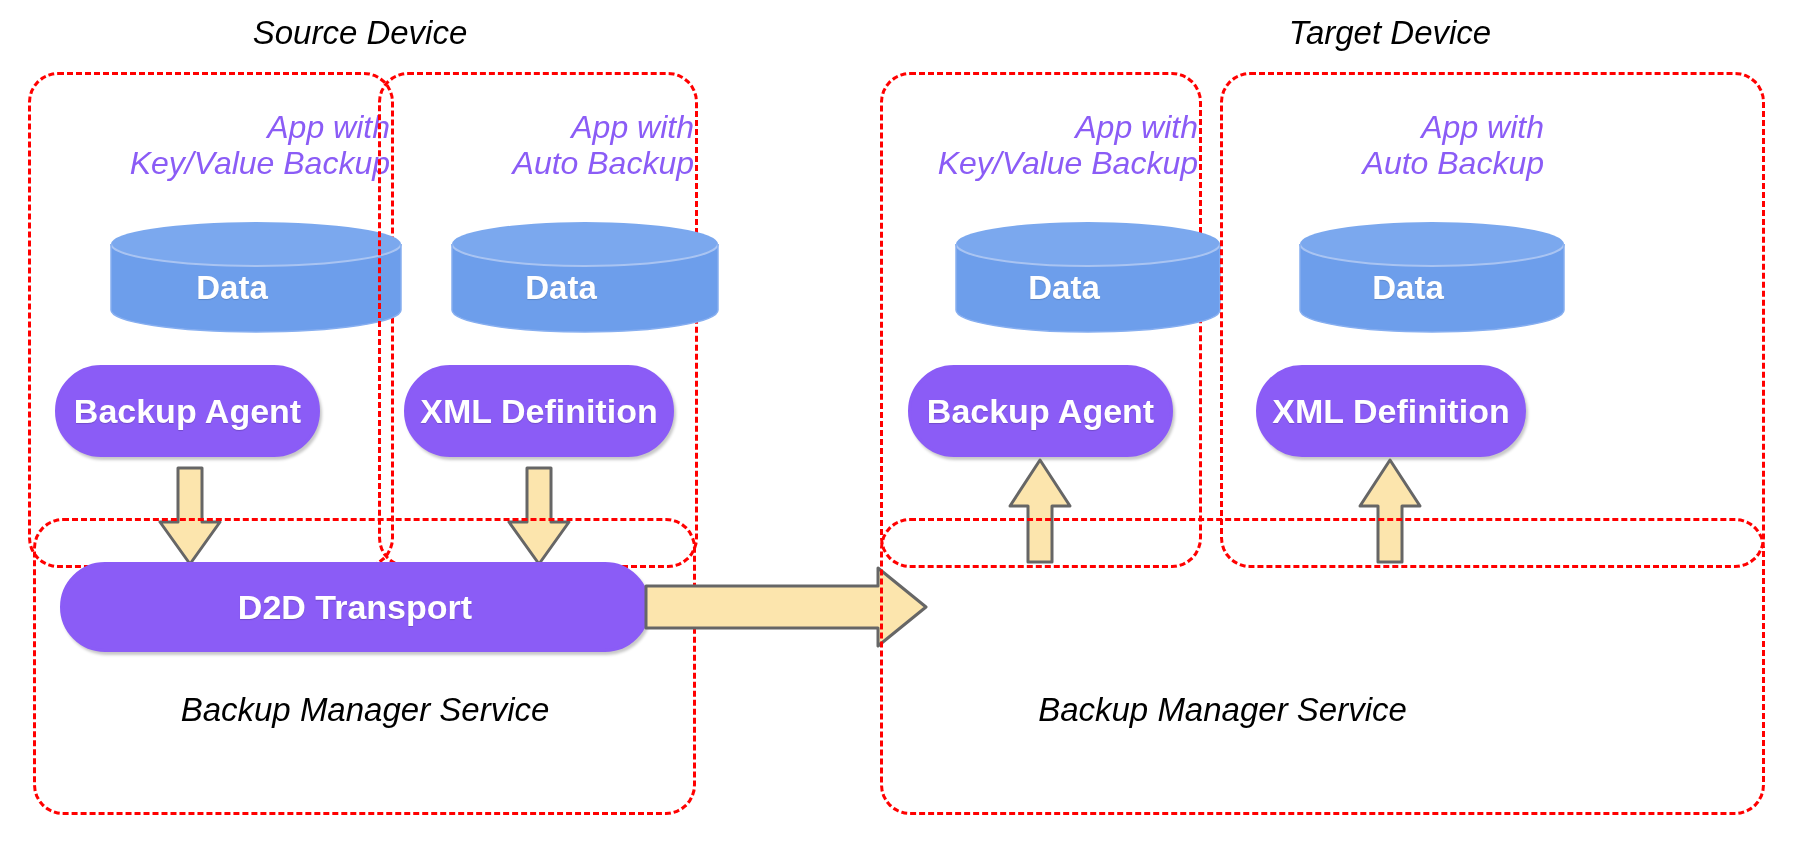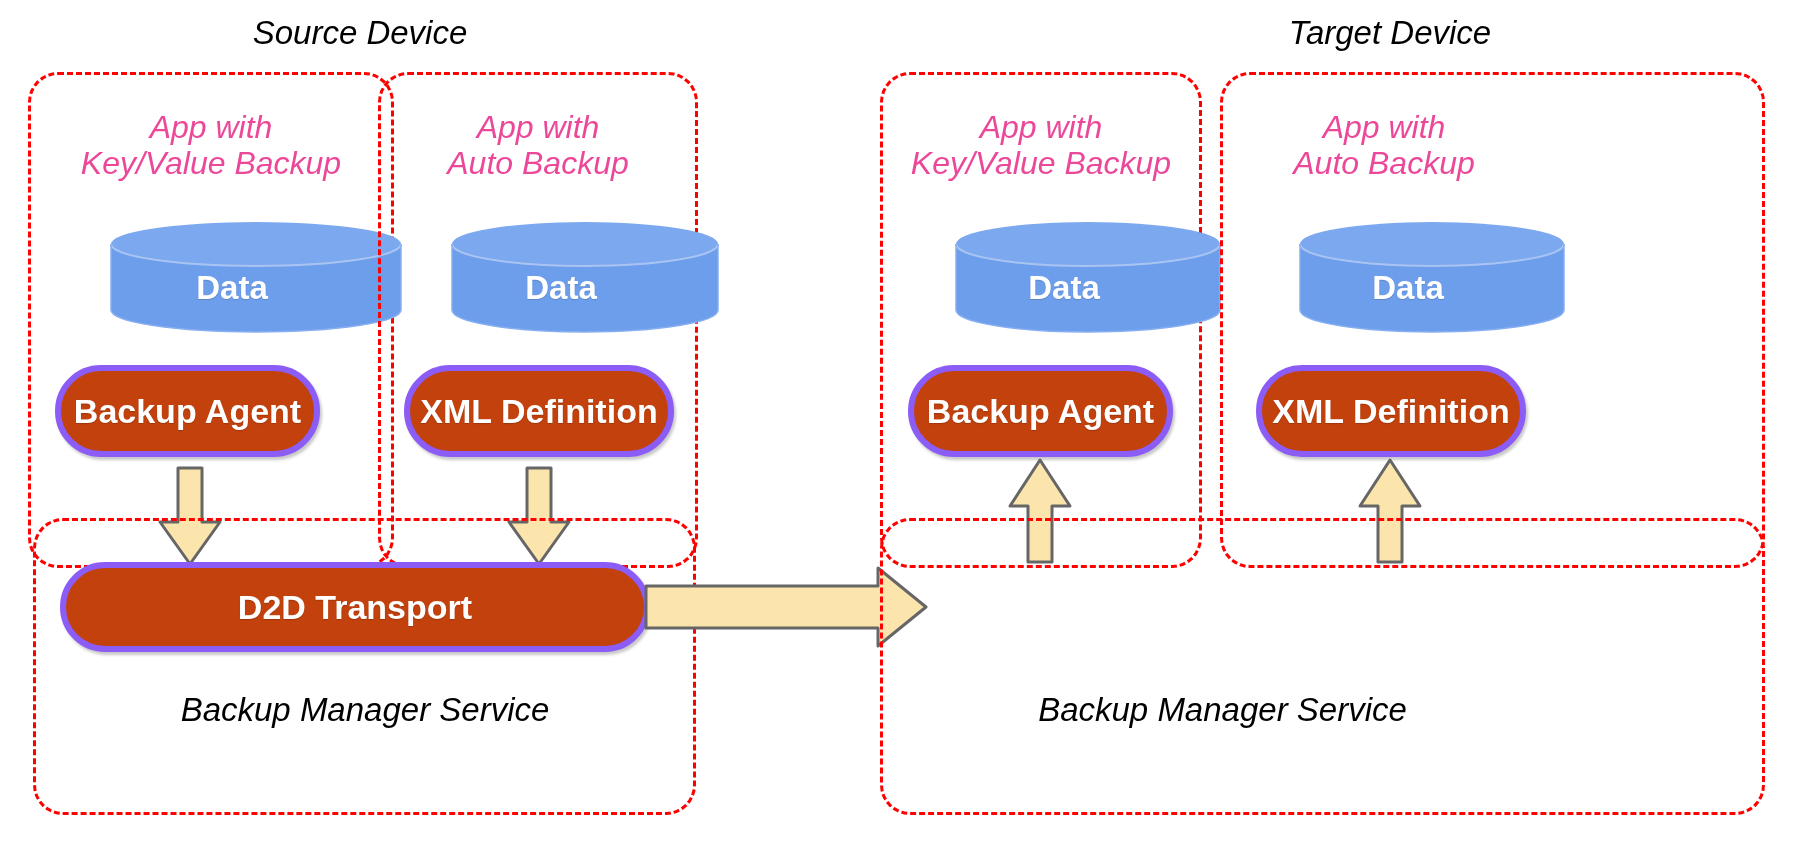--- a/index.html
+++ b/index.html
@@ -15,40 +15,40 @@
   }
 
   
   .dashed-box{
     position:absolute;box-sizing:border-box;
     border:3px dashed #ff0000;border-radius:30px;background:transparent;
   }
 
   
   .app-label{
-    position:absolute;text-align:center;font-style:italic;
-    font-size:32px;color:#ec4899;line-height:1.12;white-space:pre-line;
+    position:absolute;text-align:right;font-style:italic;
+    font-size:32px;color:#8b5cf6;line-height:1.12;white-space:pre-line;
   }
 
   
   .cyl{position:absolute;padding-left:48px;}
   .cyl svg{display:block;overflow:visible;}
   .cyl .cyl-label{
     position:absolute;left:0;top:0;width:100%;height:100%;
     display:flex;align-items:center;justify-content:center;
     color:#ffffff;font-weight:bold;font-size:33px;
     text-shadow:0 1px 1px rgba(0,0,0,.15);
     padding-top:22px;box-sizing:border-box;
     pointer-events:none;
   }
 
   
   .green-box{
     position:absolute;box-sizing:border-box;
-    background:#c2410c;border:6px solid #8b5cf6;
+    background:#8b5cf6;border:3px solid #8b5cf6;
     display:flex;align-items:center;justify-content:center;
     color:#ffffff;font-weight:bold;font-size:34px;
     text-shadow:0 1px 1px rgba(0,0,0,.18);
     box-shadow:2px 3px 3px rgba(0,0,0,.22);
   }
   .green-box.app-comp{border-radius:46px;}
   .green-box.transport{border-radius:58px;}
 
   
   .arrow{position:absolute;}

